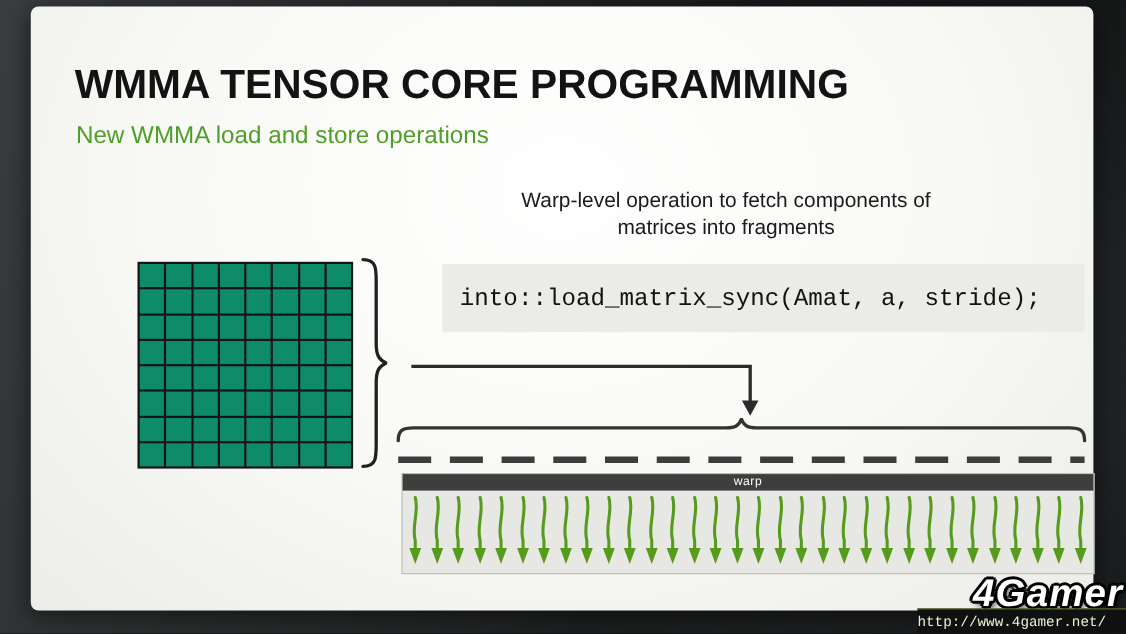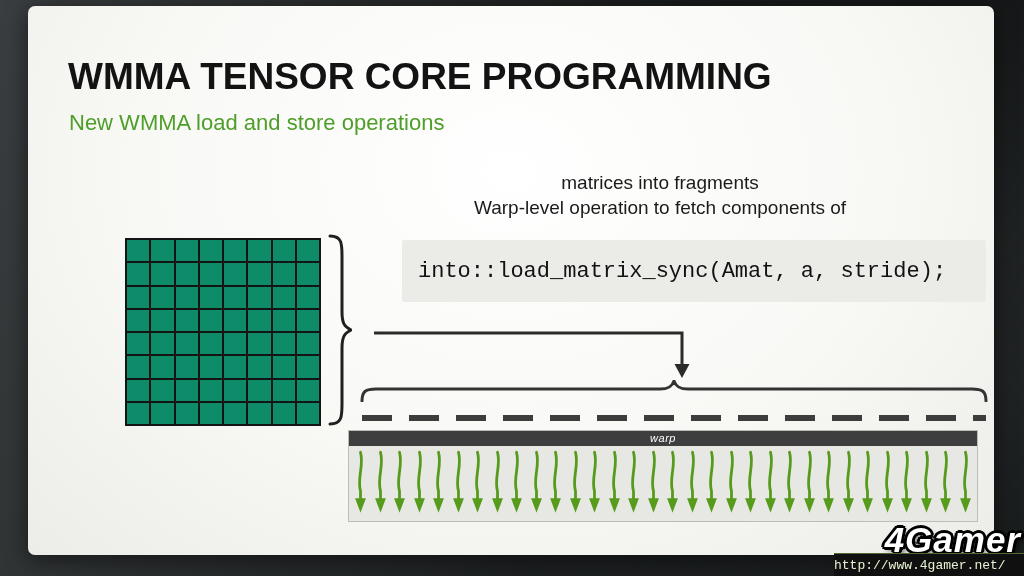--- a/index.html
+++ b/index.html
@@ -26,22 +26,22 @@
   .matrix{ position:absolute; left:97px; top:232px; width:196px; height:188px;
            display:grid; gap:2px; padding:2px; }
   .matrix .cell{ width:100%; height:100%; }
   .vbrace{ position:absolute; left:298px; top:228px; }
   .codebox{ position:absolute; left:374px; top:234px; width:584px; height:62px;
             background:#ebebe8; border-radius:2px; display:flex; align-items:center; padding-left:16px; }
   .codebox span{ font-family:"Liberation Mono","DejaVu Sans Mono",monospace; font-size:22px; color:#121212; white-space:pre; }
   .flowarrow{ position:absolute; left:340px; top:318px; }
   .hbrace{ position:absolute; left:332px; top:374px; }
   .dashline{ position:absolute; left:332px; top:408px; }
-  .threadbox{ position:absolute; left:320px; top:424px; width:630px; height:92px;
-              background:#e7e7e4; border:1px solid #bcbcb9;font-style:italic; }
+  .threadbox{ position:absolute; left:337px; top:424px; width:630px; height:92px;
+              background:#e7e7e4; border:1px solid #bcbcb9; }
   .warpbar{ position:absolute; left:0; right:0; top:0; height:15px; background:#3e3e3e;
             color:#fff; font-size:11px; line-height:15px; text-align:center; letter-spacing:.5px; }
   .arrows{ position:absolute; left:5px; right:5px; top:17px; bottom:3px;
            display:flex; justify-content:space-between; }
   .tarrow{ width:13px; height:68px; }
   .nvlogo{ position:absolute; right:12px; bottom:10px; display:flex; align-items:center; gap:5px;
            color:#4c4c4c; font-size:13px; font-weight:700; letter-spacing:1.5px; }
   .wm-text{
     position:absolute; right:3px; bottom:16px; z-index:5;
     font-size:35px; font-weight:700; font-style:italic; color:#fff; letter-spacing:1px;
@@ -60,22 +60,22 @@
 <body>
 
 <div class="stage">
 
   <div class="slide">
 
     <div class="title">WMMA TENSOR CORE PROGRAMMING</div>
     <div class="subtitle">New WMMA load and store operations</div>
 
     <div class="desc">
+      <div>Warp-level operation to fetch components of</div>
       <div>matrices into fragments</div>
-      <div>Warp-level operation to fetch components of</div>
     </div>
 
     <div class="matrix" style="grid-template-columns: repeat(8, 1fr); grid-template-rows: repeat(8, 1fr); background: rgb(20, 20, 20);">
         <div class="cell" style="background: rgb(14, 140, 105);"></div>
         <div class="cell" style="background: rgb(14, 140, 105);"></div>
         <div class="cell" style="background: rgb(14, 140, 105);"></div>
         <div class="cell" style="background: rgb(14, 140, 105);"></div>
         <div class="cell" style="background: rgb(14, 140, 105);"></div>
         <div class="cell" style="background: rgb(14, 140, 105);"></div>
         <div class="cell" style="background: rgb(14, 140, 105);"></div>

